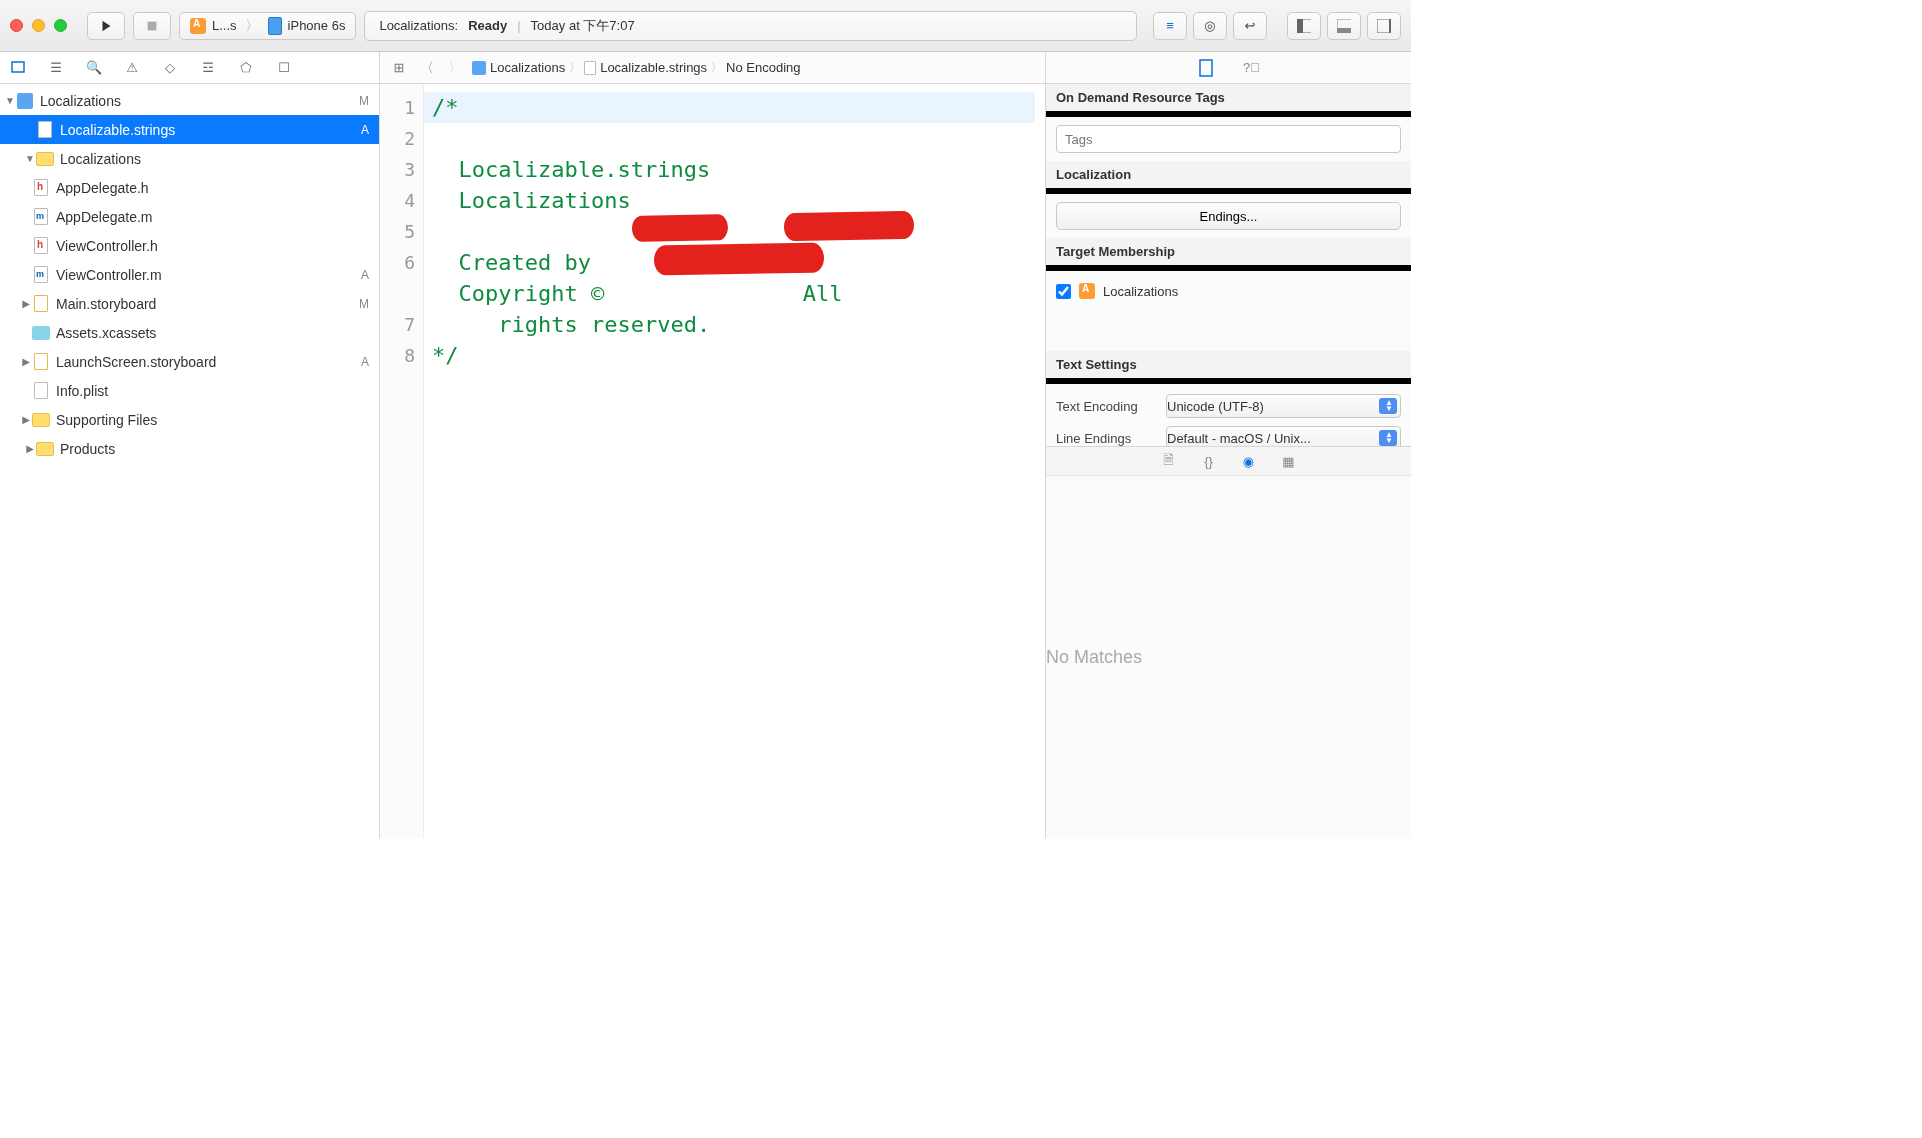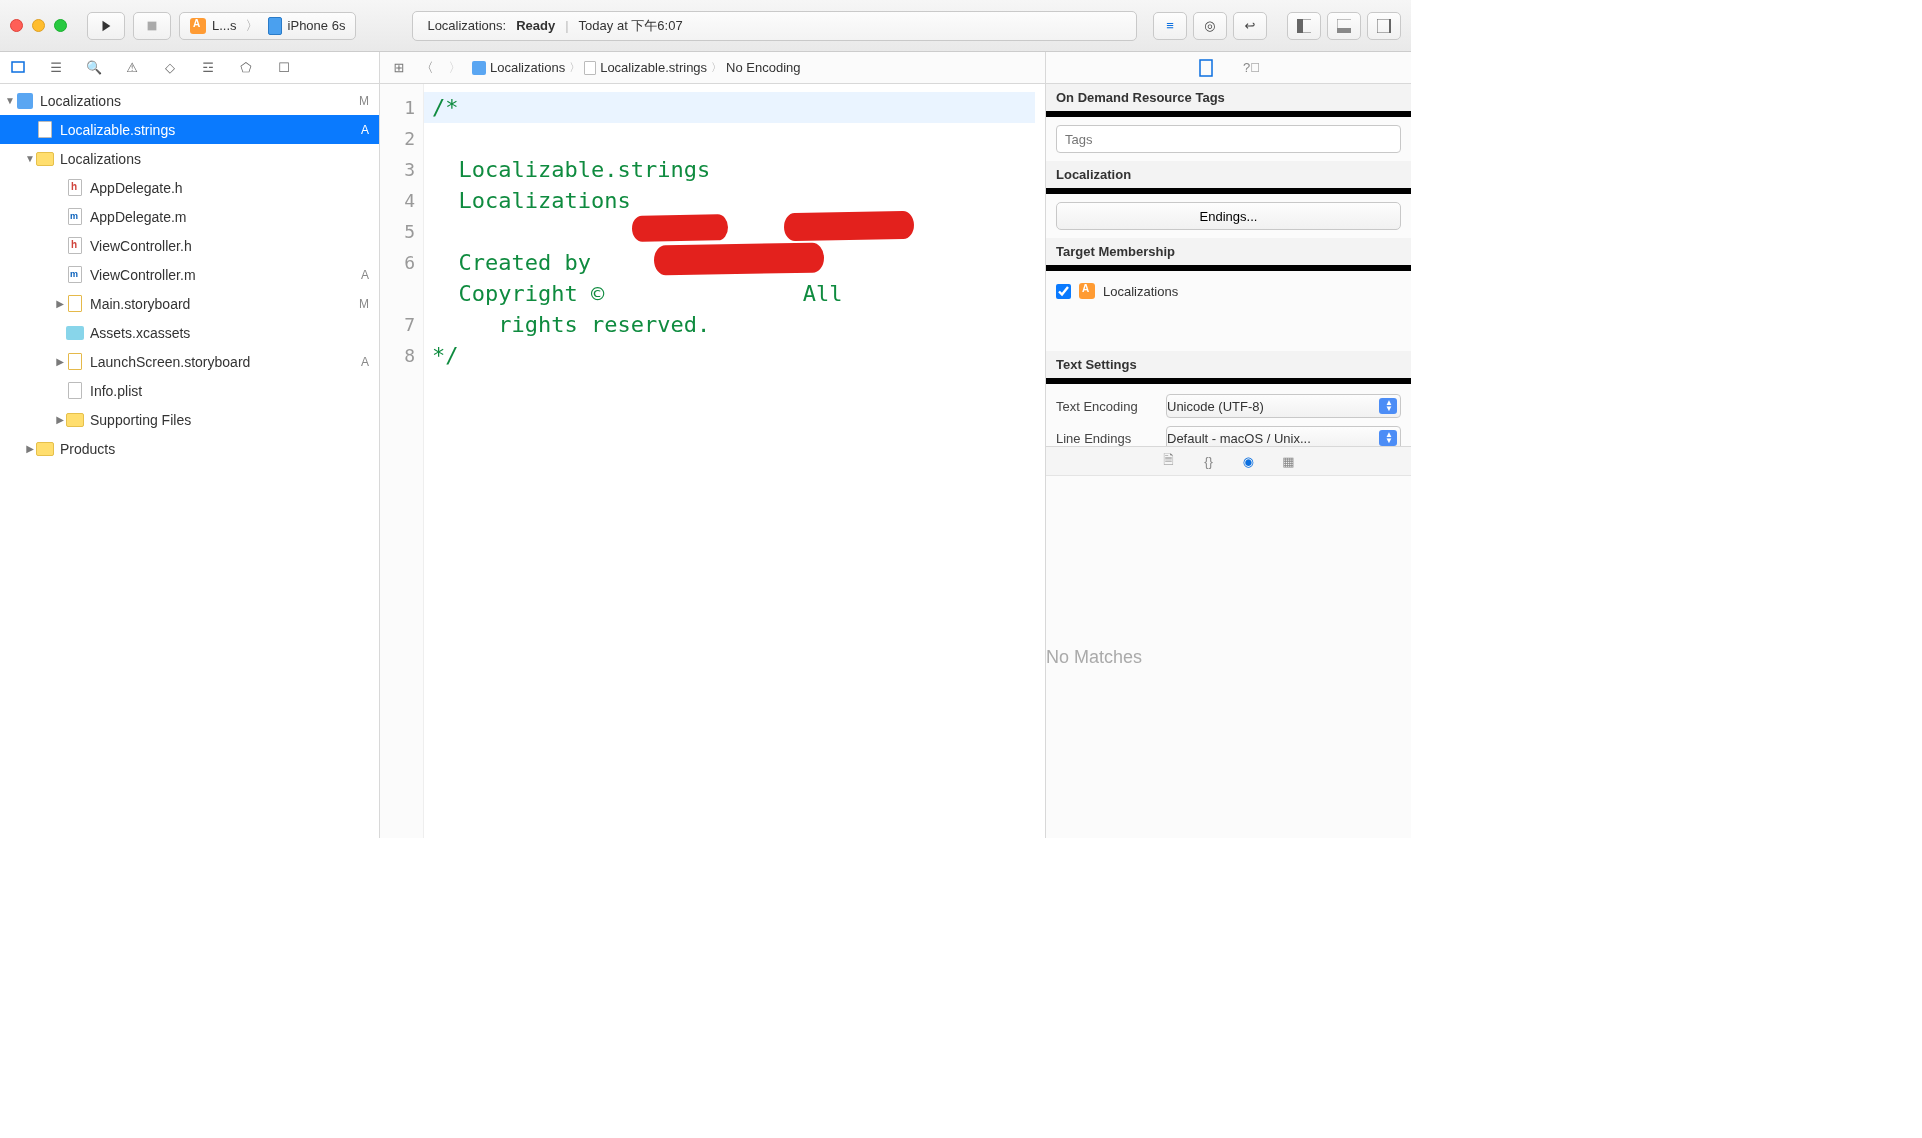--- a/index.html
+++ b/index.html
@@ -60,21 +60,20 @@
   flex: 1;
   height: 30px;
   background: linear-gradient(#fcfcfc, #f3f3f3);
   border: 1px solid #c9c9c9;
   border-radius: 5px;
   display: flex; align-items: center;
   padding: 0 14px;
   font-size: 13px;
   color: #333;
   gap: 10px;
-  margin-left: 48px;
 }
 .status-bar .stat-sep { color: #bbb; }
 
 .tb-right { display:flex; gap:6px; margin-left:8px;}
 .tb-right .tb-btn { min-width: 34px; }
 
 
 .main { display:flex; height: calc(100% - 52px); }
 
 
@@ -95,21 +94,21 @@
 
 .nav-tree { flex:1; overflow:auto; font-size:14px; padding-top:2px;}
 .row { display:flex; align-items:center; height:29px; padding-right:10px; }
 .row .disc { width:12px; text-align:center; color:#7a7a7a; font-size:10px;}
 .row .blank { width:12px; }
 .row .icon { width:18px; height:18px; margin-right:6px; display:flex; align-items:center; justify-content:center;}
 .row .label { flex:1; white-space:nowrap; }
 .row .status { color:#888; font-size:12px; margin-left:4px;}
 .row.selected { background:#0a7afe; color:#fff; }
 .row.selected .status { color:#fff; }
-.pad0{padding-left:4px;} .pad1{padding-left:24px;} .pad2{padding-left:54px;}
+.pad0{padding-left:4px;} .pad1{padding-left:24px;} .pad2{padding-left:20px;}
 
 .fi-proj { width:16px; height:16px; background:#5aa6f2; border-radius:2px;}
 .fi-folder { width:18px; height:14px; background:#ffde6e; border-radius:2px; border:1px solid #e6c04b;}
 .fi-file { width:14px; height:17px; background:#fff; border:1px solid #bbb; border-radius:1px; position:relative;}
 .fi-h::after{content:"h"; font-size:10px; color:#d0443d; position:absolute; left:2px; top:1px; font-weight:bold;}
 .fi-m::after{content:"m"; font-size:9px; color:#0960bb; position:absolute; left:1px; top:2px; font-weight:bold;}
 .fi-sb { width:14px; height:17px; background:#fff; border:1px solid #e5b94a; border-radius:1px;}
 .fi-asset { width:18px; height:14px; background:#88d5ea; border-radius:2px;}
 .fi-plist { width:14px; height:17px; background:#fff; border:1px solid #bbb; border-radius:1px;}
 
@@ -217,21 +216,21 @@
     <span class="app-icon"></span>
     <span>L...s</span>
     <span class="sep">〉</span>
     <span class="phone-icon"></span>
     <span>iPhone 6s</span>
   </div>
   <div class="status-bar">
     <span>Localizations:</span>
     <b>Ready</b>
     <span class="stat-sep">|</span>
-    <span>Today at 下午6:07</span>
+    <span>Today at 下午7:07</span>
   </div>
   <div class="tb-right">
     <div class="tb-btn">
         <span style="color:#0b6fe0">≡</span>
       </div>
     <div class="tb-btn">
         <span>◎</span>
       </div>
     <div class="tb-btn">
         <span>↩</span>

